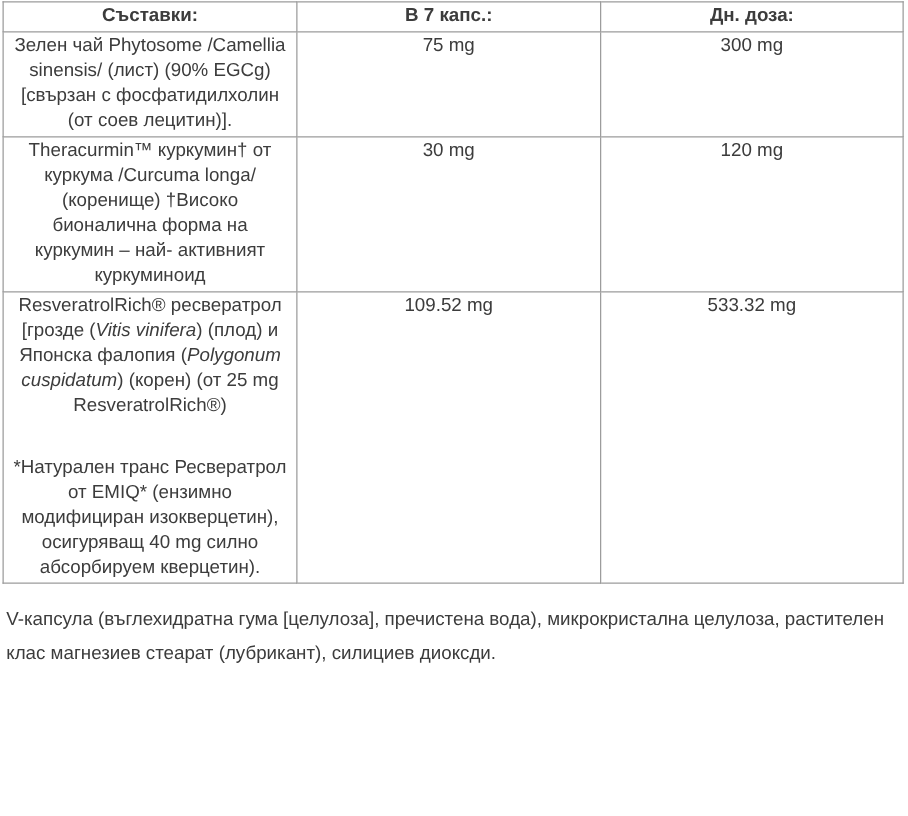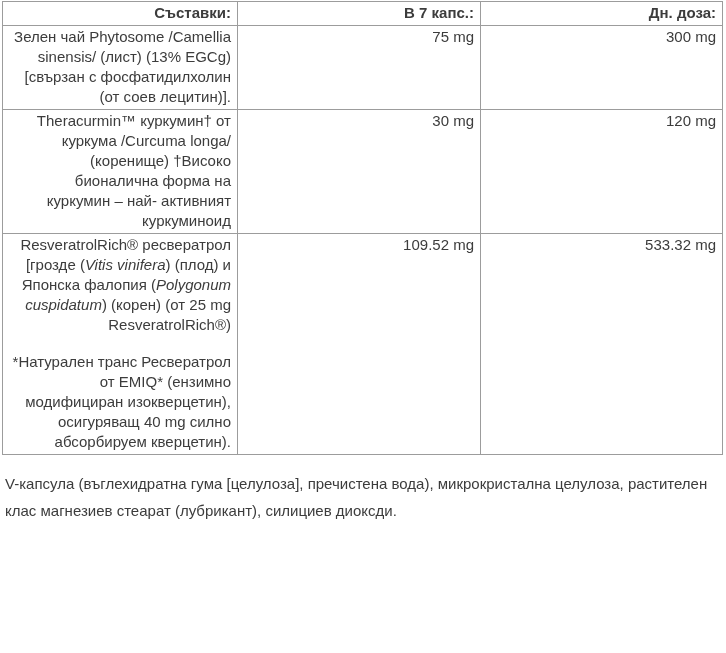--- a/index.html
+++ b/index.html
@@ -26,34 +26,34 @@
     border-collapse: collapse;
     table-layout: fixed;
     width: 720px;
     font-size: 15px;
     line-height: 20px;
   }
   table.facts th,
   table.facts td {
     border: 1px solid var(--border-color);
     padding: 1px 6px 2px 6px;
-    text-align: right;
+    text-align: center;
     font-weight: normal;
     vertical-align: top;
     overflow: hidden;
   }
   table.facts th {
     font-weight: bold;
   }
   col.c1 { width: 235px; }
   col.c2 { width: 243px; }
   col.c3 { width: 242px; }
   td.value-cell { vertical-align: middle; }
   td.ingredient-cell p { margin: 0; }
-  td.ingredient-cell p + p { margin-top: 17px; }
+  td.ingredient-cell p + p { margin-top: 29px; }
   td.ingredient-cell em { font-style: italic; }
   .footer { padding-left: 3px; padding-right: 2px; }
   .footer p {
     font-size: 15px;
     line-height: 27px;
     margin: 0;
   }
   .footer p.other-ingredients { margin-top: 15px; }
 </style>
 </head>
@@ -70,21 +70,21 @@
     <thead>
       <tr>
         <th>Съставки:</th>
         <th>В 7 капс.:</th>
         <th>Дн. доза:</th>
       </tr>
     </thead>
     <tbody id="facts-body">
         <tr>
           <td class="ingredient-cell">
-            <p><span>Зелен чай Phytosome /Camellia sinensis/ (лист) (13% EGCg) [свързан с фосфатидилхолин (от соев лецитин)].</span></p>
+            <p><span>Зелен чай Phytosome /Camellia sinensis/ (лист) (90% EGCg) [свързан с фосфатидилхолин (от соев лецитин)].</span></p>
           </td>
           <td class="value-cell">75 mg</td>
           <td class="value-cell">300 mg</td>
         </tr>
         <tr>
           <td class="ingredient-cell">
             <p><span>Theracurmin™ куркумин† от куркума /Curcuma longa/ (коренище) †Високо бионалична форма на куркумин – най- активният куркуминоид</span></p>
           </td>
           <td class="value-cell">30 mg</td>
           <td class="value-cell">120 mg</td>

